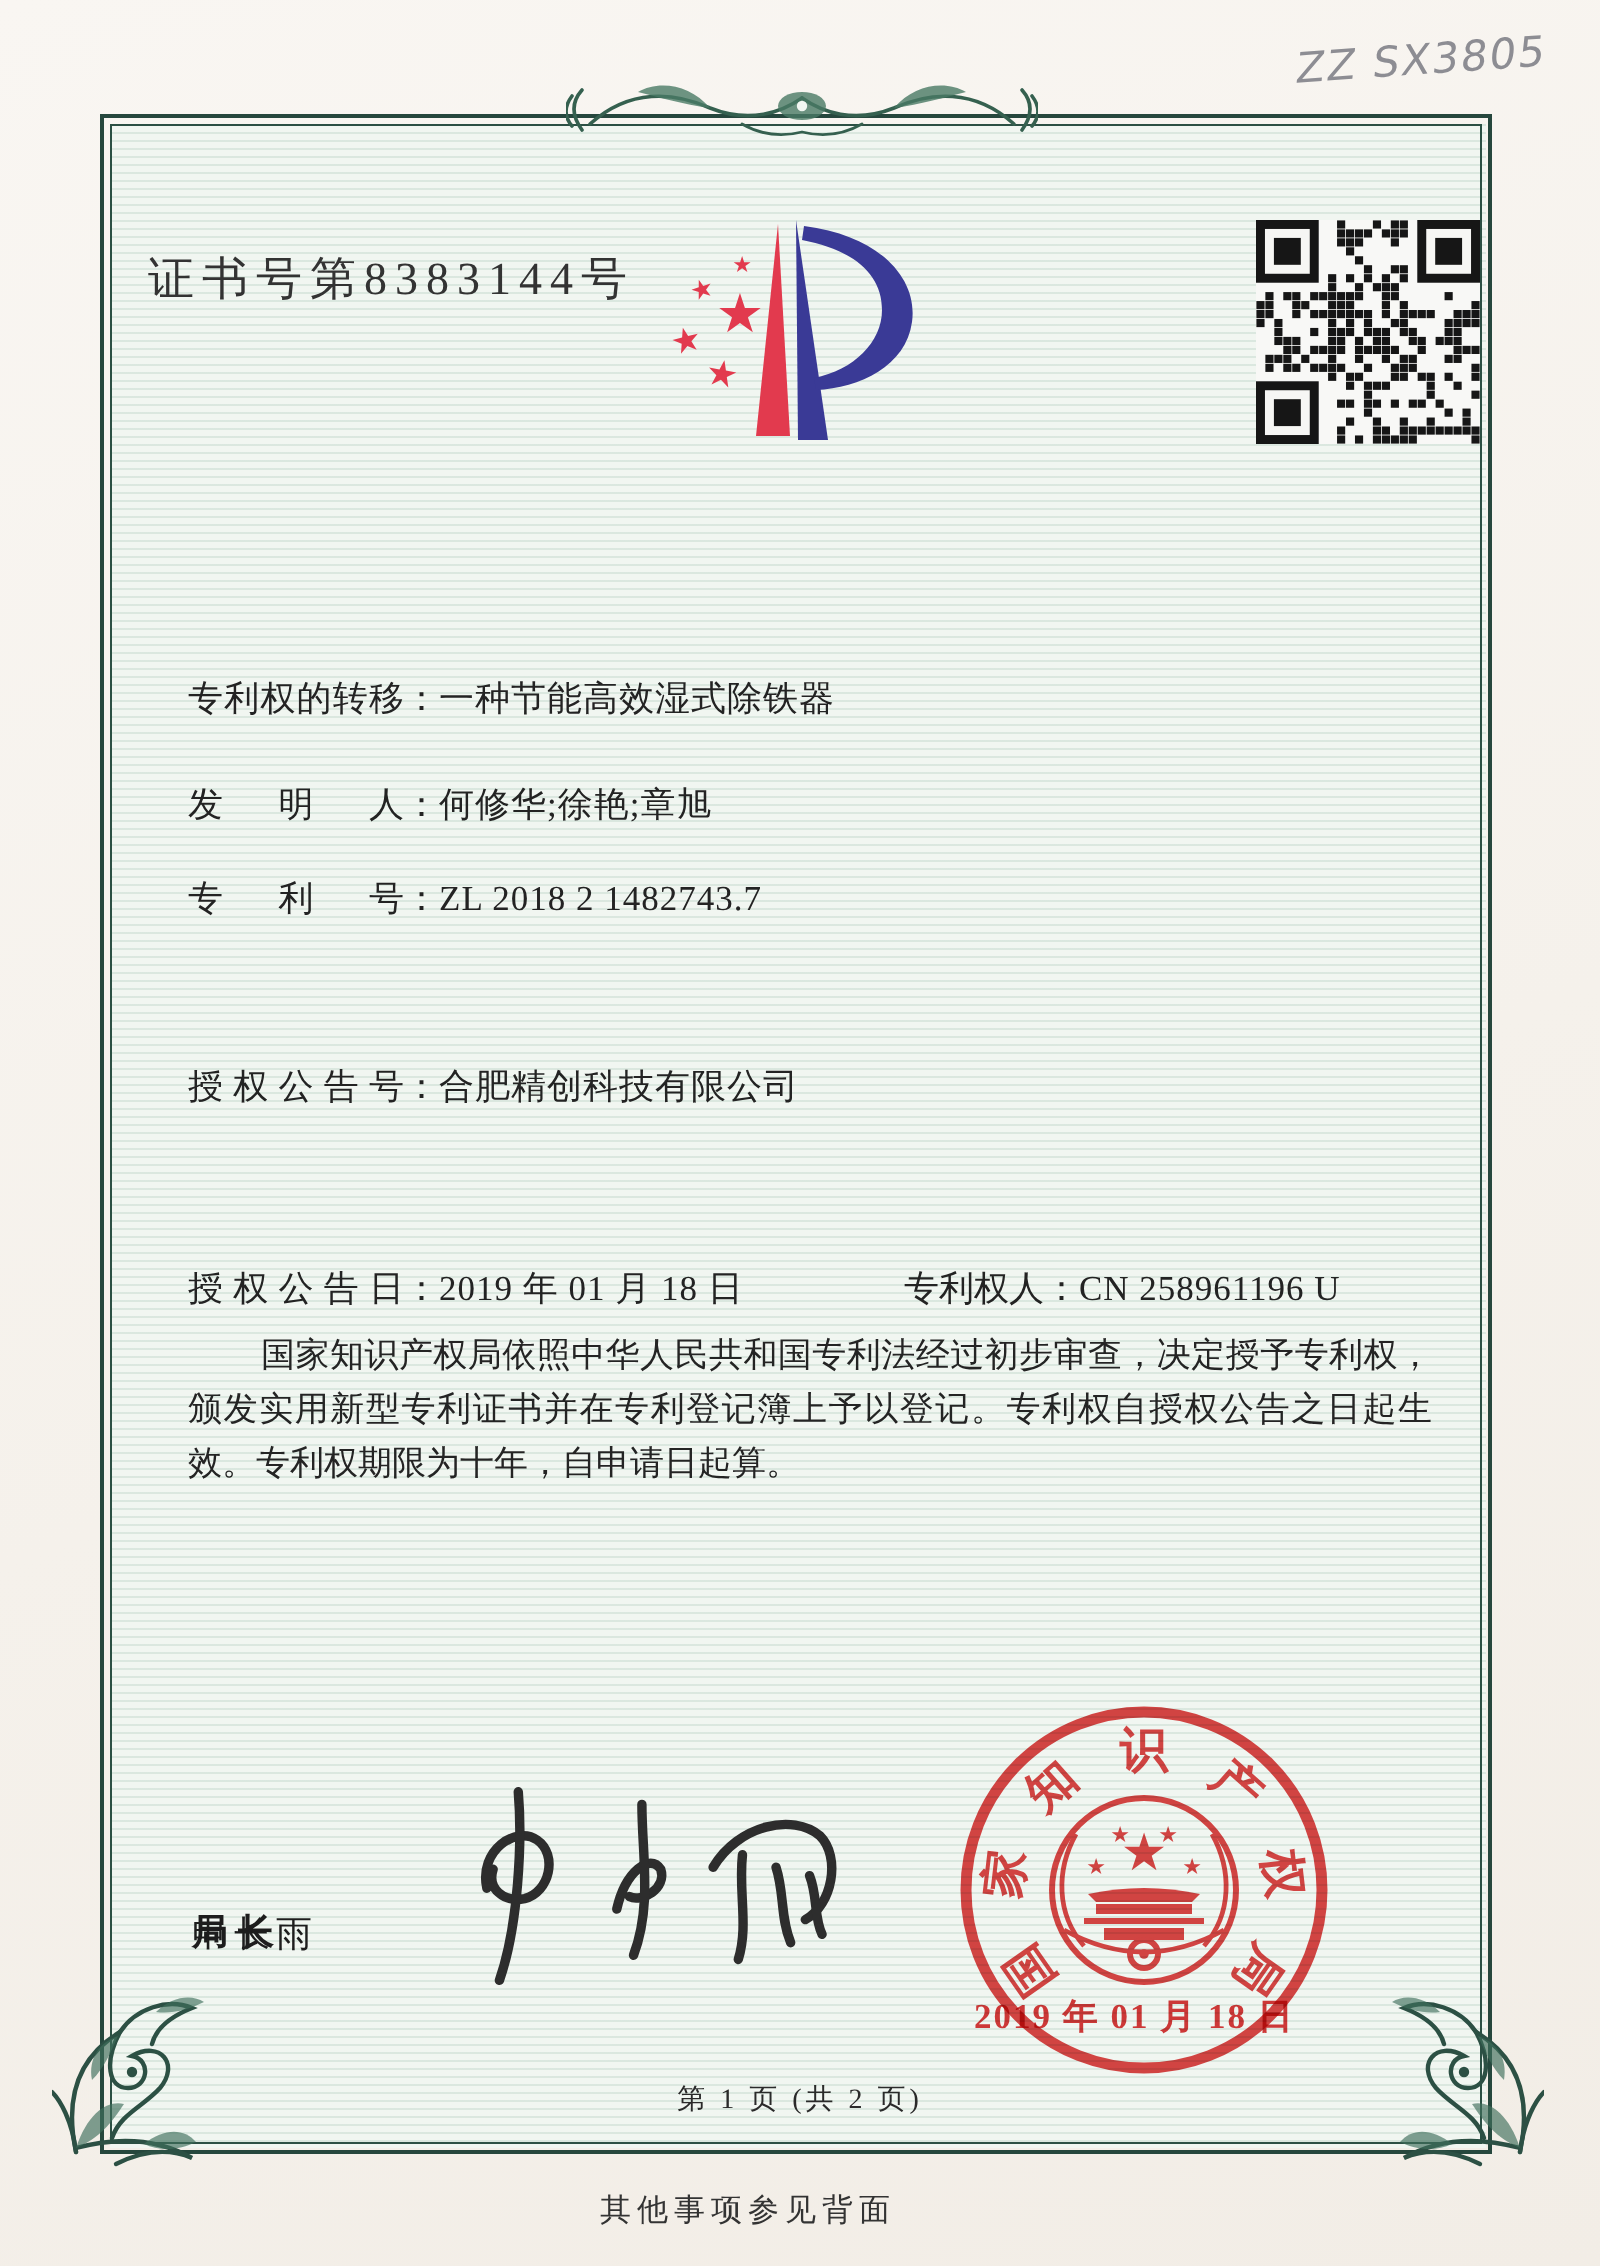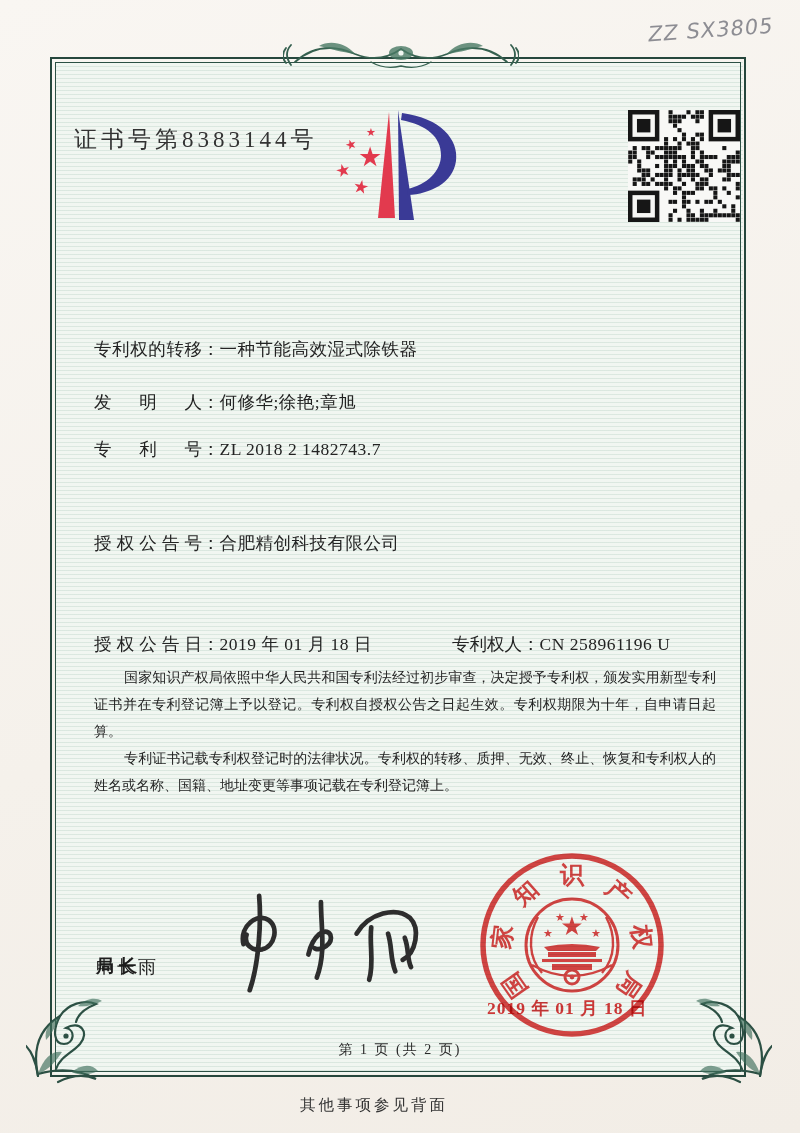--- a/index.html
+++ b/index.html
@@ -28,21 +28,21 @@
   .qr{position:absolute;left:628px;top:110px;width:112px;height:112px;background:#f8f8f6;}
   .title{
     position:absolute;left:0;top:238px;width:100%;text-align:center;
     font-size:43px;font-weight:bold;letter-spacing:10px;color:#141414;
   }
   .row{position:absolute;left:94px;width:640px;font-size:17.5px;color:#232323;}
   .flabel{display:inline-block;width:108px;text-align:justify;text-align-last:justify;vertical-align:top;}
   .fvalue{letter-spacing:.5px;}
   .addr .fvalue{display:inline-block;width:500px;line-height:29px;vertical-align:top;}
   .grant-pair2{position:absolute;left:358px;top:0;white-space:nowrap;}
-  .paras{position:absolute;left:94px;top:664px;width:622px;font-size:14px;line-height:27px;text-align:justify;color:#242424;}
+  .paras{position:absolute;left:94px;top:664px;width:622px;font-size:17px;line-height:27px;text-align:justify;color:#242424;}
   .paras p{margin:0;text-indent:2.15em;}
   .director-title{position:absolute;left:96px;top:922px;font-size:18px;font-weight:bold;letter-spacing:5px;color:#1d1d1d;margin-top:32px;}
   .director-name{position:absolute;left:96px;top:955px;font-size:18px;font-weight:normal;letter-spacing:3px;color:#1d1d1d;}
   .signature{position:absolute;left:212px;top:886px;width:220px;height:112px;}
   .seal{position:absolute;left:474px;top:847px;width:196px;height:196px;mix-blend-mode:multiply;opacity:.95;}
   .seal-char{font-family:"Liberation Serif","DejaVu Serif",serif;font-size:24px;font-weight:bold;fill:#dd3c3c;}
   .seal-date{
     position:absolute;left:487px;top:996px;white-space:nowrap;
     font-size:17.5px;font-weight:600;letter-spacing:1px;color:#d93a3a;mix-blend-mode:multiply;
   }
@@ -349,21 +349,20 @@
   <div class="row" style="top:531px">
     <span class="flabel">授权公告号</span><span>：</span><span class="fvalue">合肥精创科技有限公司</span>
   </div>
   <div class="row" style="top:632px">
     <span class="flabel">授权公告日</span><span>：</span><span class="fvalue">2019 年 01 月 18 日</span>
     <span class="grant-pair2"><span>专利权人</span><span>：</span><span class="fvalue">CN 258961196 U</span></span>
   </div>
 
   <div class="paras">
     <p>国家知识产权局依照中华人民共和国专利法经过初步审查，决定授予专利权，颁发实用新型专利证书并在专利登记簿上予以登记。专利权自授权公告之日起生效。专利权期限为十年，自申请日起算。</p>
-    <p>专利证书记载专利权登记时的法律状况。专利权的转移、质押、无效、终止、恢复和专利权人的姓名或名称、国籍、地址变更等事项记载在专利登记簿上。</p>
   </div>
 
   <div class="director-title">局长</div>
   <div class="director-name">申长雨</div>
 
   <svg class="signature" viewBox="0 0 210 100">
     <g fill="none" stroke="#2d2d2d" stroke-width="4.5" stroke-linecap="round" stroke-linejoin="round">
       <path d="M30,52 C26,34 44,22 54,29 C64,36 60,54 48,57 C38,59 30,52 33,43"></path>
       <path d="M45,6 C47,30 45,70 36,96"></path>
       <path d="M92,62 C96,44 108,35 113,43 C116,52 104,59 98,56"></path>

